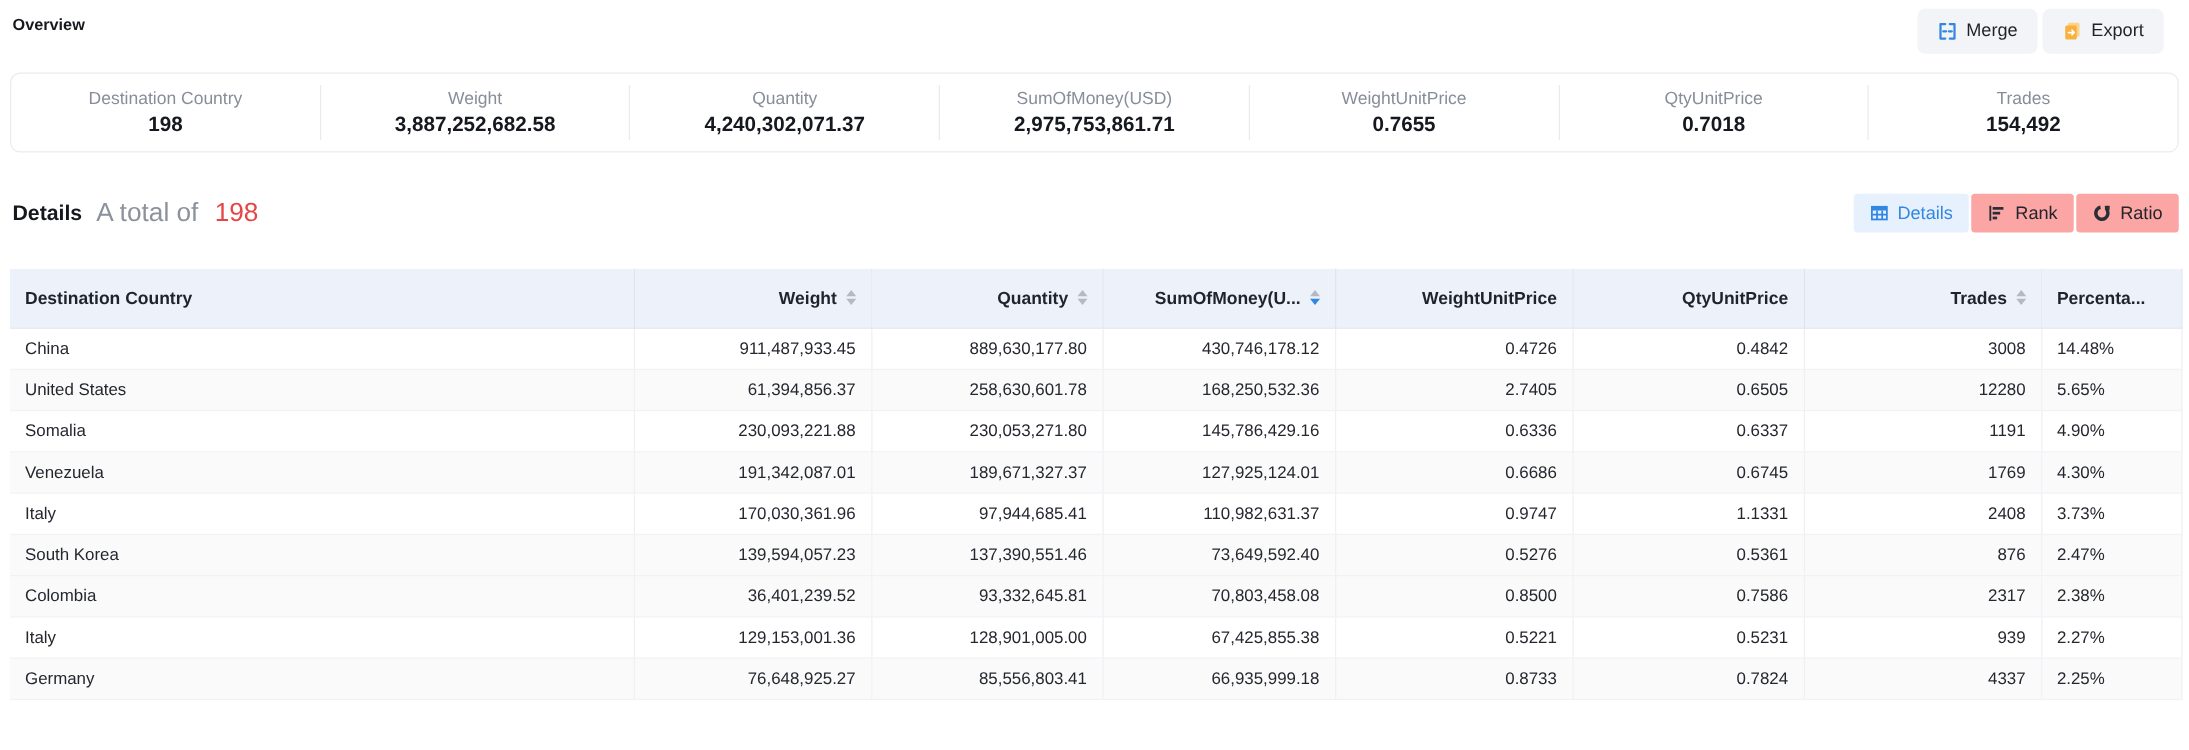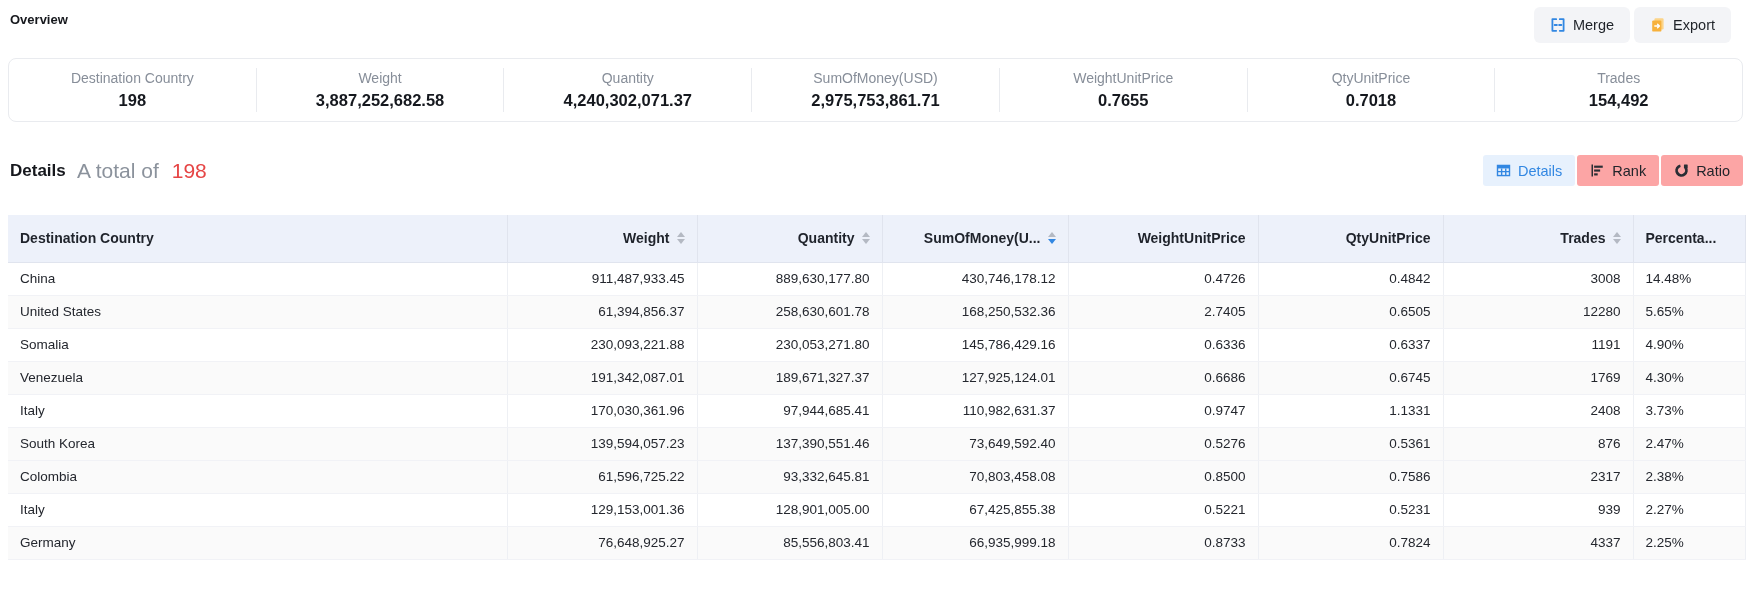--- a/index.html
+++ b/index.html
@@ -287,21 +287,21 @@
           <td class="num">139,594,057.23</td>
           <td class="num">137,390,551.46</td>
           <td class="num">73,649,592.40</td>
           <td class="num">0.5276</td>
           <td class="num">0.5361</td>
           <td class="num">876</td>
           <td class="txt">2.47%</td>
         </tr>
         <tr class="alt">
           <td class="txt">Colombia</td>
-          <td class="num">61,596,725.22</td>
+          <td class="num">36,401,239.52</td>
           <td class="num">93,332,645.81</td>
           <td class="num">70,803,458.08</td>
           <td class="num">0.8500</td>
           <td class="num">0.7586</td>
           <td class="num">2317</td>
           <td class="txt">2.38%</td>
         </tr>
         <tr>
           <td class="txt">Italy</td>
           <td class="num">129,153,001.36</td>

